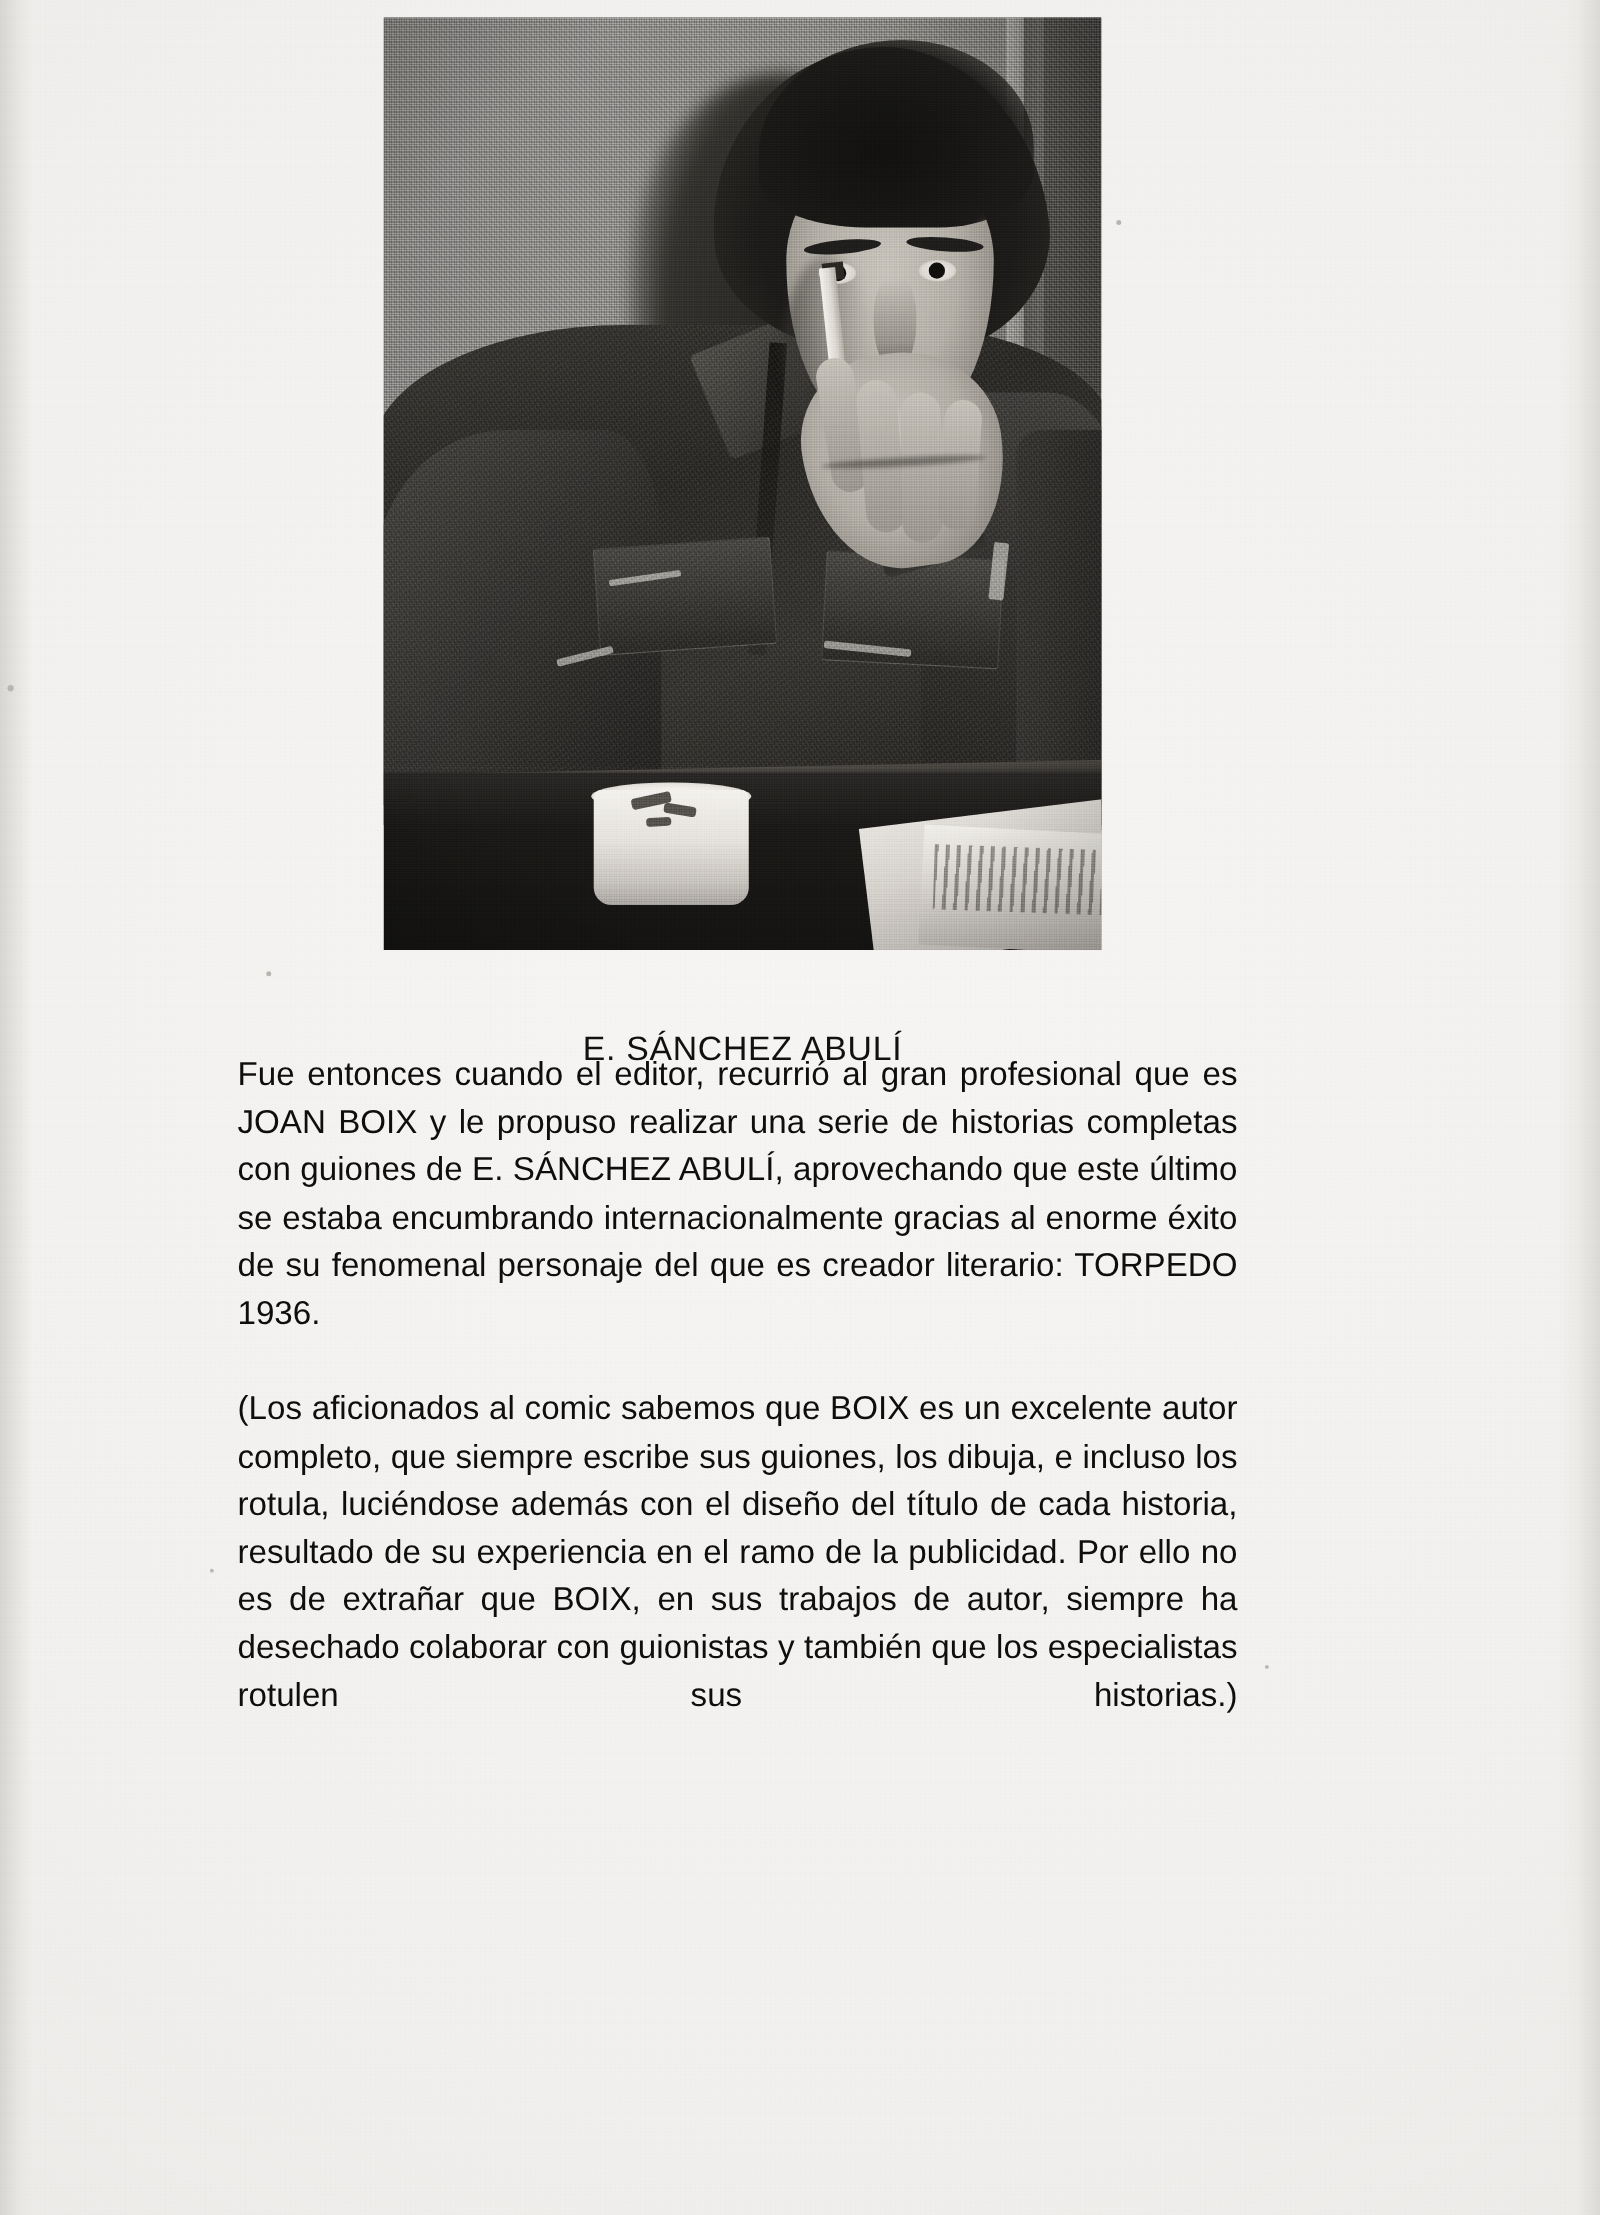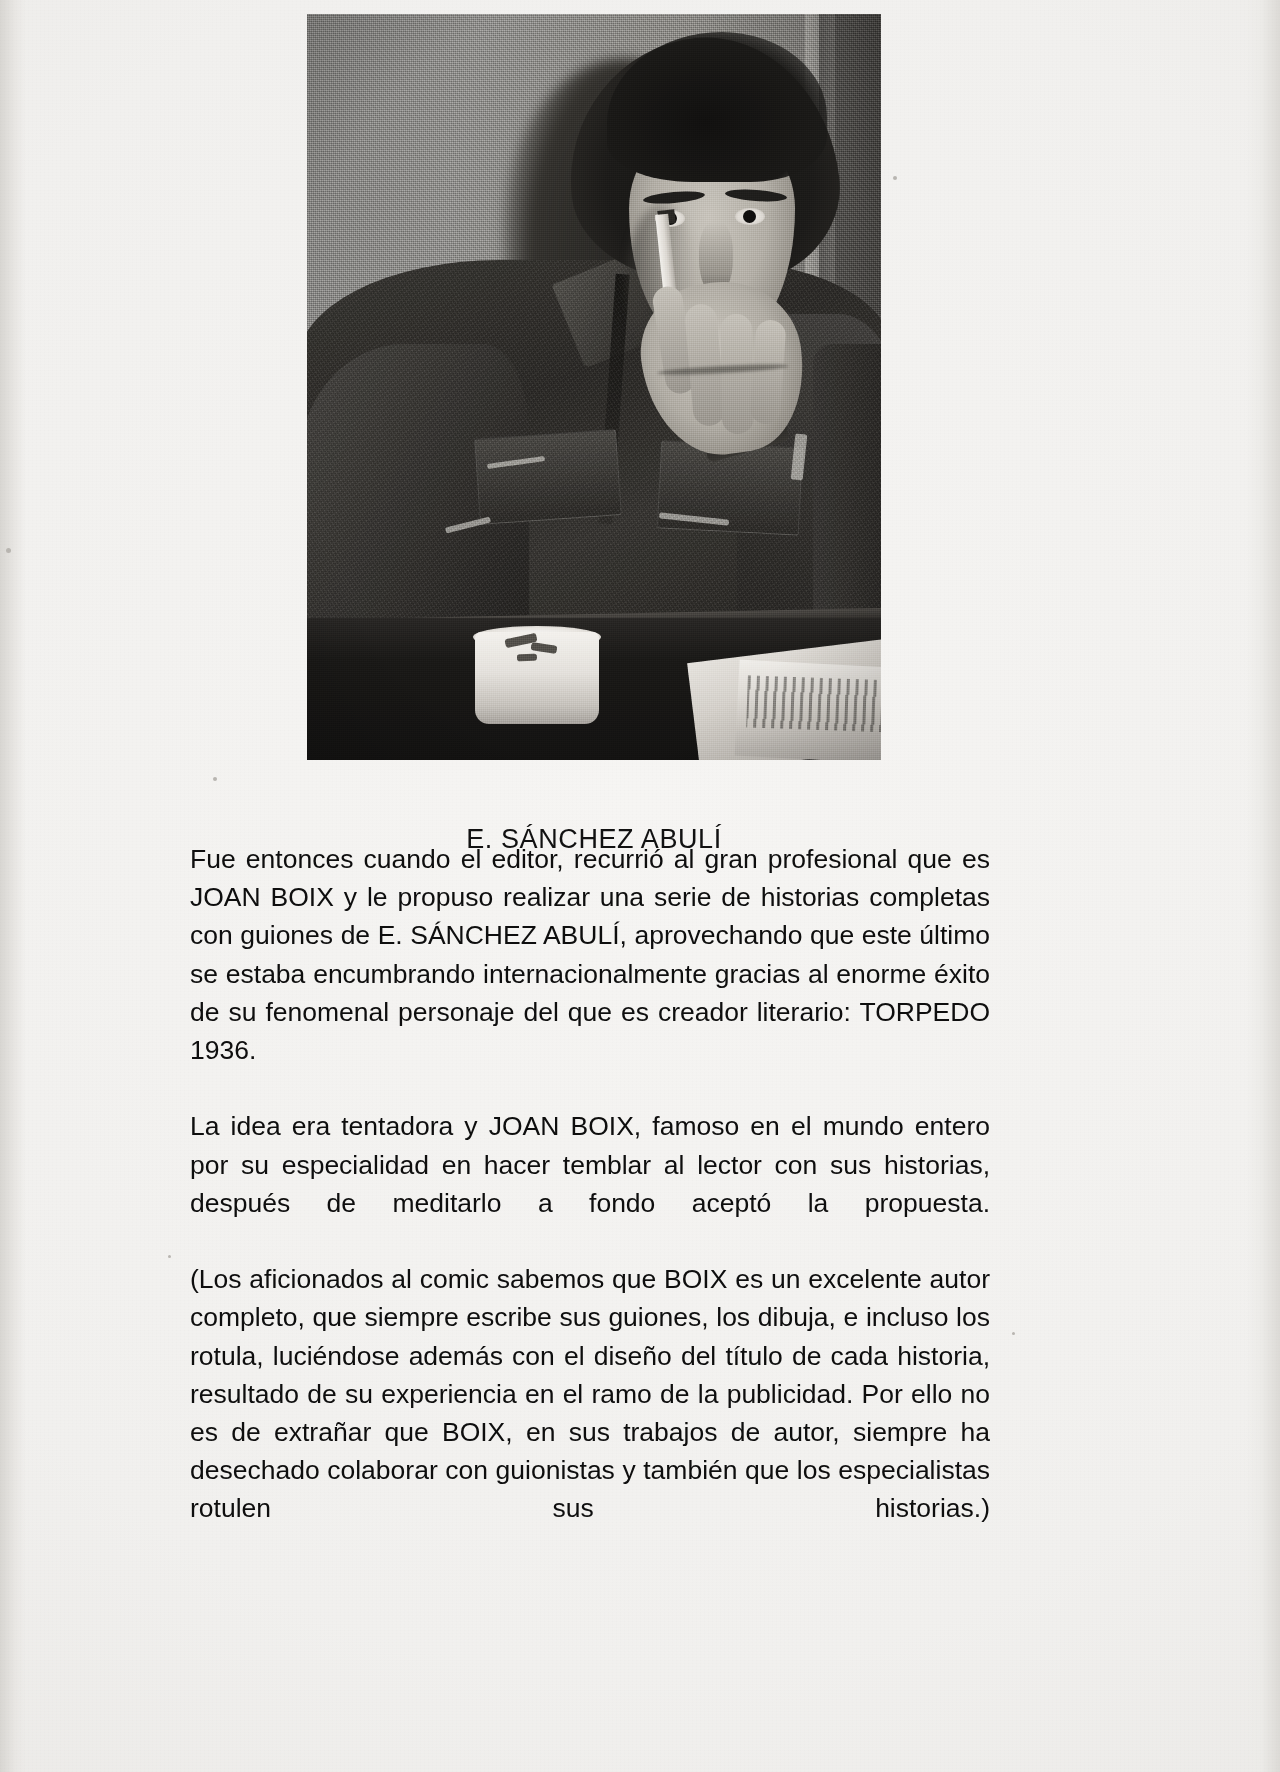--- a/index.html
+++ b/index.html
@@ -514,16 +514,15 @@
 
     <div class="photo-grain"></div>
     <div class="photo-vignette"></div>
   </div>
 </figure>
 
 <figcaption class="caption">E. SÁNCHEZ ABULÍ</figcaption>
 
 <article class="body-text">
   <p>Fue entonces cuando el editor, recurrió al gran profesional que es JOAN BOIX y le propuso realizar una serie de historias completas con guiones de E. SÁNCHEZ ABULÍ, aprovechando que este último se estaba encumbrando internacionalmente gracias al enorme éxito de su fenomenal personaje del que es creador literario: TORPEDO 1936.</p>
-  <p>La idea era tentadora y JOAN BOIX, famoso en el mundo entero por su especialidad en hacer temblar al lector con sus historias, después de meditarlo a fondo aceptó la propuesta.</p>
   <p>(Los aficionados al comic sabemos que BOIX es un excelente autor completo, que siempre escribe sus guiones, los dibuja, e incluso los rotula, luciéndose además con el diseño del título de cada historia, resultado de su experiencia en el ramo de la publicidad. Por ello no es de extrañar que BOIX, en sus trabajos de autor, siempre ha desechado colaborar con guionistas y también que los especialistas rotulen sus historias.)</p>
 
 </article>
 
 </body></html>

